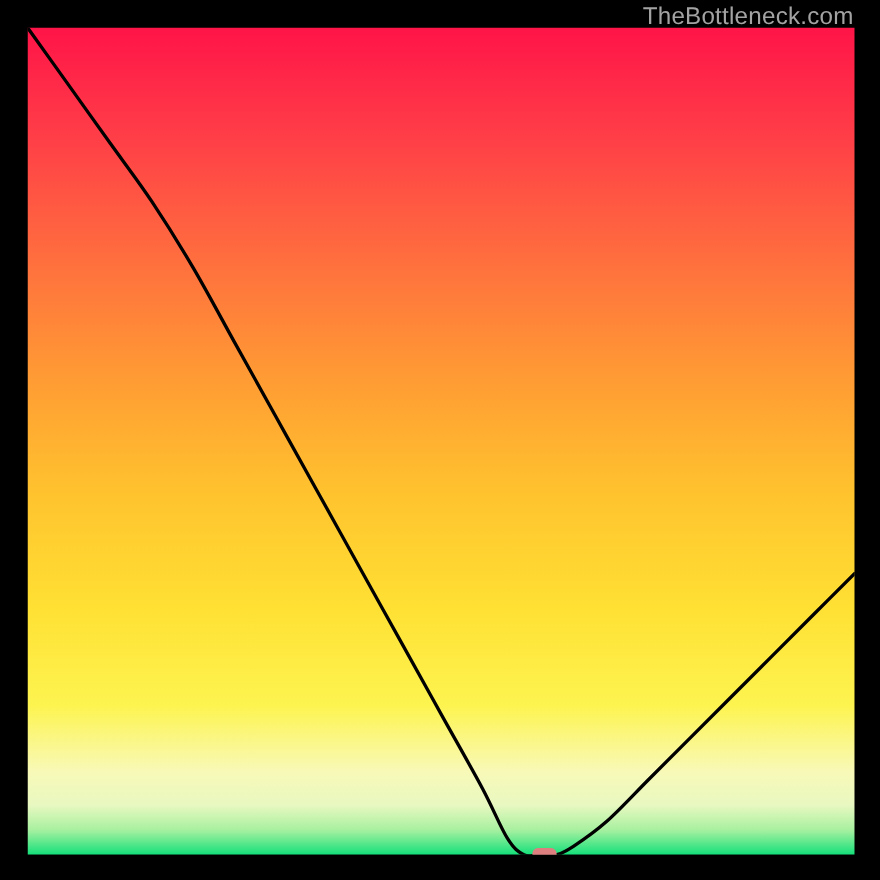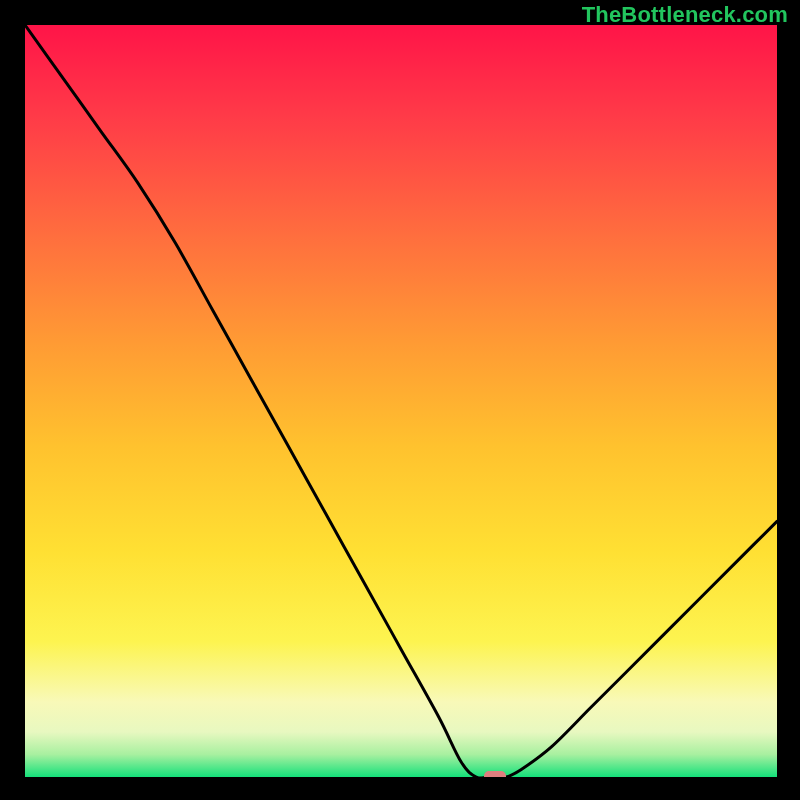--- a/index.html
+++ b/index.html
@@ -18,25 +18,25 @@
   .plot-area {
     position: absolute;
     left: 25px;
     top: 25px;
     width: 752px;
     height: 752px;
   }
   .watermark {
     position: absolute;
     top: 2px;
-    right: 12px;
+    right: 24px;
     font-family: Arial, Helvetica, sans-serif;
     font-size: 22px;
-    font-weight: bold;
-    color: #22c55e;
+    font-weight: normal;
+    color: #a3a3a3;
     letter-spacing: 0.2px;
     z-index: 2;
   }
   svg {
     display: block;
   }
 </style>
 </head>
 <body>
 

